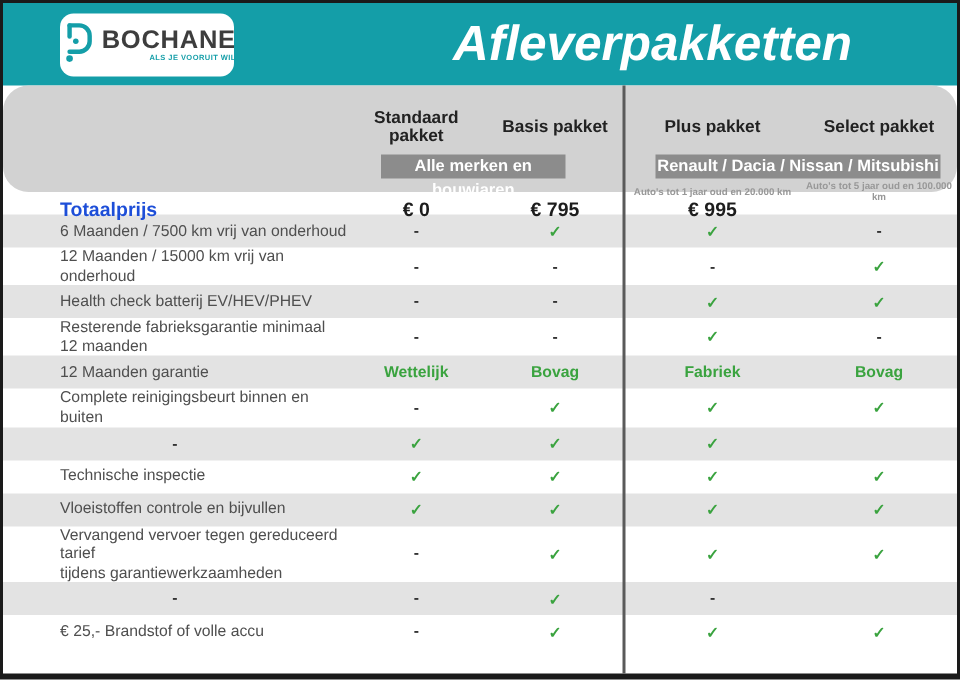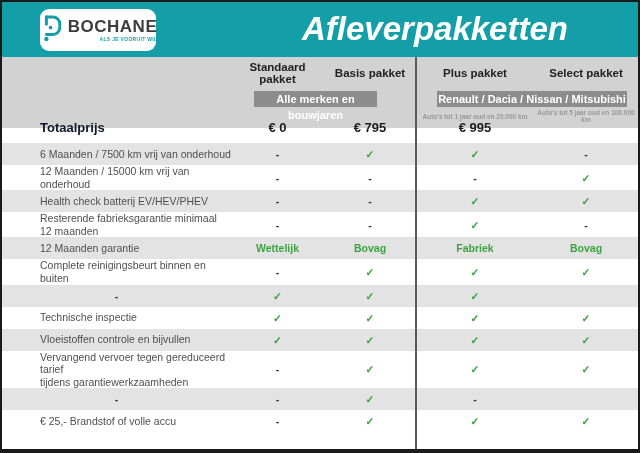--- a/index.html
+++ b/index.html
@@ -20,30 +20,30 @@
   .logo-tagline { font-size:5px; font-weight:bold; color:var(--accent,#149ea8); align-self:flex-end; letter-spacing:.3px; margin-top:1px; }
   .main-title {
     position:absolute; left:230px; right:0; top:8px;
     text-align:center; color:#fff; font-size:33px; font-weight:bold;font-style:italic;
   }
   .content { position:relative; height:392px; }
   .divider { position:absolute; left:413px; top:0; bottom:0; width:2px; background:#5a5a5a; }
 
   .hdr-grid, .feature-row { display:grid; grid-template-columns:229px 93px 92px 118px 104px; align-items:center; }
 
-  .pkg-header { height:71px; background:var(--header_gray,#d2d2d2); padding-top:4px; }
+  .pkg-header { height:71px; background:var(--header_gray,#d2d2d2); padding-top:16px;border-radius:17px; }
   .pkg-name { text-align:center; font-weight:bold; font-size:11.5px; color:#222; }
   .badges-row { margin-top:6px; }
   .badge { background:var(--badge,#8c8c8c); color:#fff; font-weight:bold; font-size:11px; text-align:center; height:16px; line-height:16px; }
   .badge-span-left  { grid-column:2/4; padding:0 39px 0 23px; }
   .badge-span-right { grid-column:4/6; padding:0 11px 0 21px; }
   .notes-row { margin-top:2px; height:9px; }
   .note { text-align:center; font-size:6.5px; font-weight:bold; color:#989898; }
   .totals-row { margin-top:2px; }
-  .totals-label { padding-left:38px; font-weight:bold; font-size:13px; color:#0f172a; }
+  .totals-label { padding-left:38px; font-weight:bold; font-size:13px; color:#1d4ed8; }
   .price { text-align:center; font-weight:bold; font-size:13px; color:#1d1d1d; }
 
   .gap { height:15px; background:#fff; }
 
   .feature-row { min-height:22px; }
   .feature-row.tall { min-height:32px; }
   .rows .feature-row:nth-child(odd) { background:var(--row_gray,#e3e3e3); }
   .row-label { padding-left:38px; font-size:10.5px; color:#4f4f4f; line-height:1.2; white-space:pre-line; }
   .cell { text-align:center; font-size:10.5px; font-weight:bold; color:var(--green,#3aa33f); }
   .cell.dash { color:#333; }

